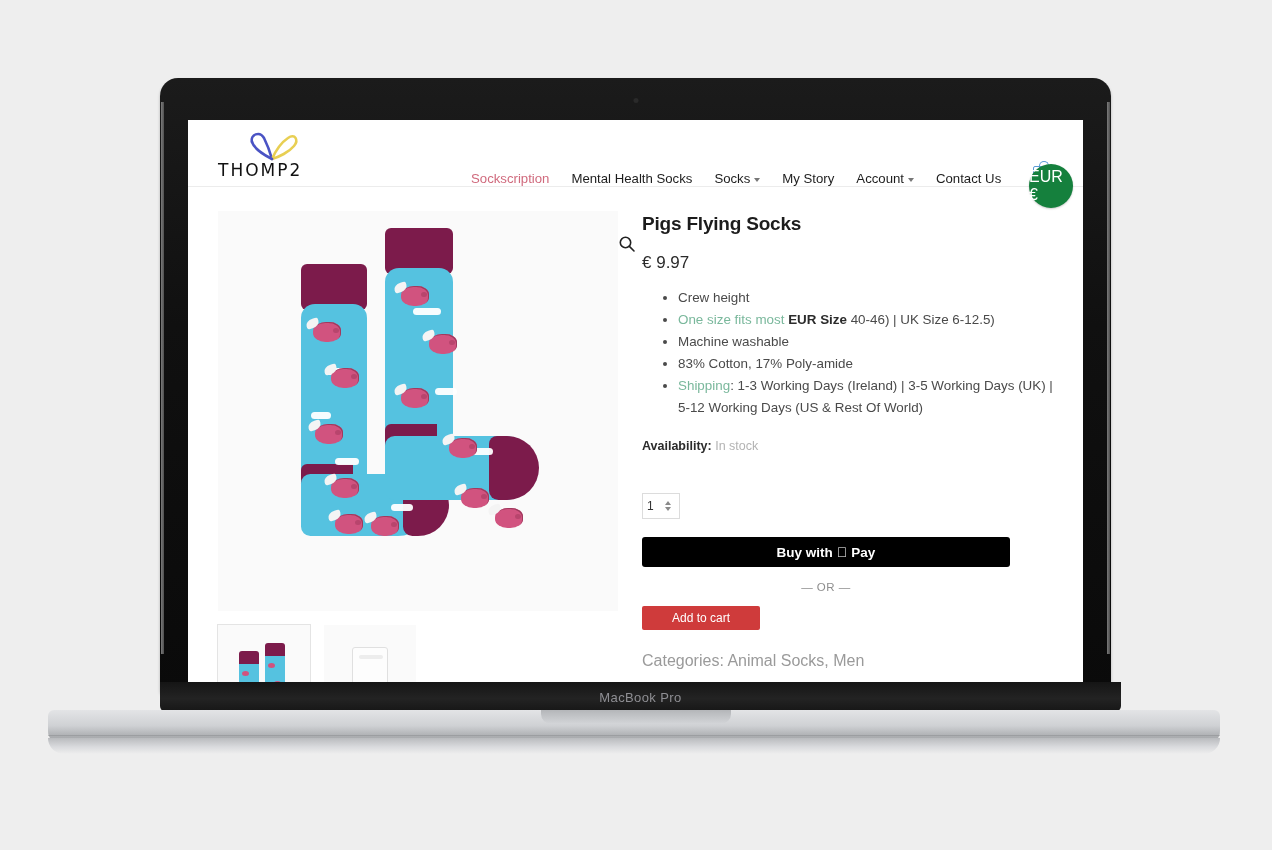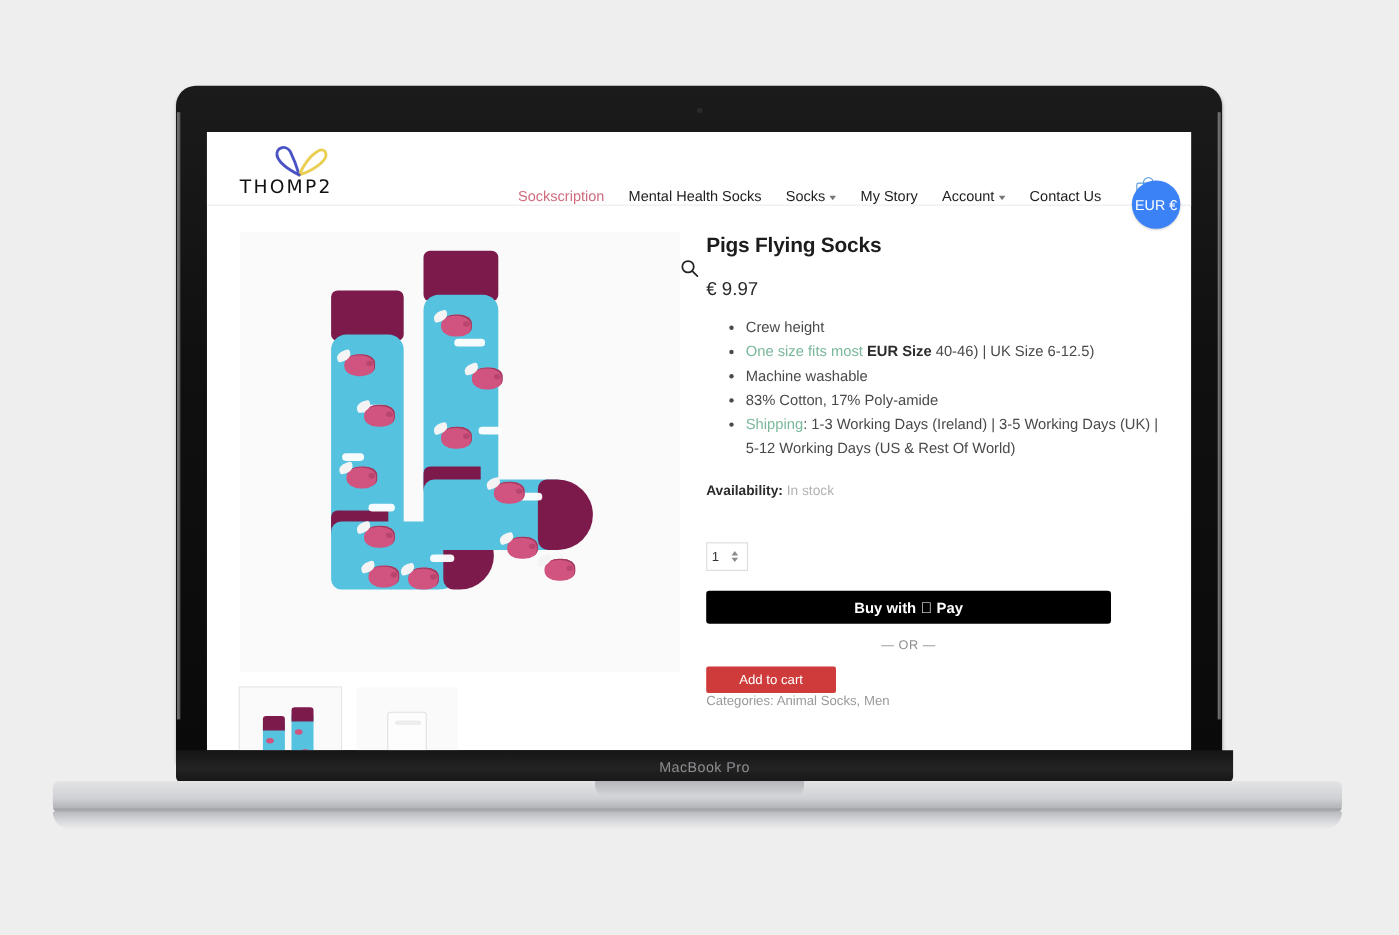--- a/index.html
+++ b/index.html
@@ -135,23 +135,23 @@
     position: absolute; left: 6px; top: 1px; width: 10px; height: 8px;
     border: 1.4px solid #5b9bd5; border-bottom: none;
     border-radius: 5px 5px 0 0;
   }
   .cart-count {
     position: absolute; left: 0; top: 9px; width: 22px;
     text-align: center; font-size: 10px; color: #5b9bd5;
   }
   .currency-badge {
     width: 44px; height: 44px; border-radius: 50%;
-    background: #3b82f6; color: #fff;
-    display: flex; align-items: center; justify-content: center;
-    font-size: 13px; cursor: pointer;
+    background: #15803d; color: #fff;
+    display: flex; align-items: center; justify-content: center;
+    font-size: 16px; cursor: pointer;
     position: absolute; right: -8px; top: 4px;
     box-shadow: 0 1px 2px rgba(0,0,0,.2);
   }
 
   .product {
     display: flex; padding: 24px 30px 0 30px; gap: 24px;
   }
   .gallery { width: 400px; position: relative; }
   .gallery-main {
     position: relative; width: 400px; height: 400px;
@@ -257,21 +257,21 @@
     width: 368px; text-align: center; color: #8e8e8e;
     font-size: 11.5px; margin: 14px 0 13px 0; letter-spacing: .5px;
   }
   .add-cart {
     width: 118px; height: 24px; background: #cf3b3b; color: #fff;
     border: none; border-radius: 2px; font-size: 12px; cursor: pointer;
     font-family: "Liberation Sans", sans-serif;
     display: flex; align-items: center; justify-content: center;
   }
   .categories {
-    font-size: 12px; color: #9a9a9a;
+    margin-top: 22px; font-size: 16px; color: #9a9a9a;
   }
 </style>
 </head>
 <body>
 
 <div id="scene">
 
   <div id="laptop-lid">
     <div id="lid-edge-left"></div>
     <div id="lid-edge-right"></div>

